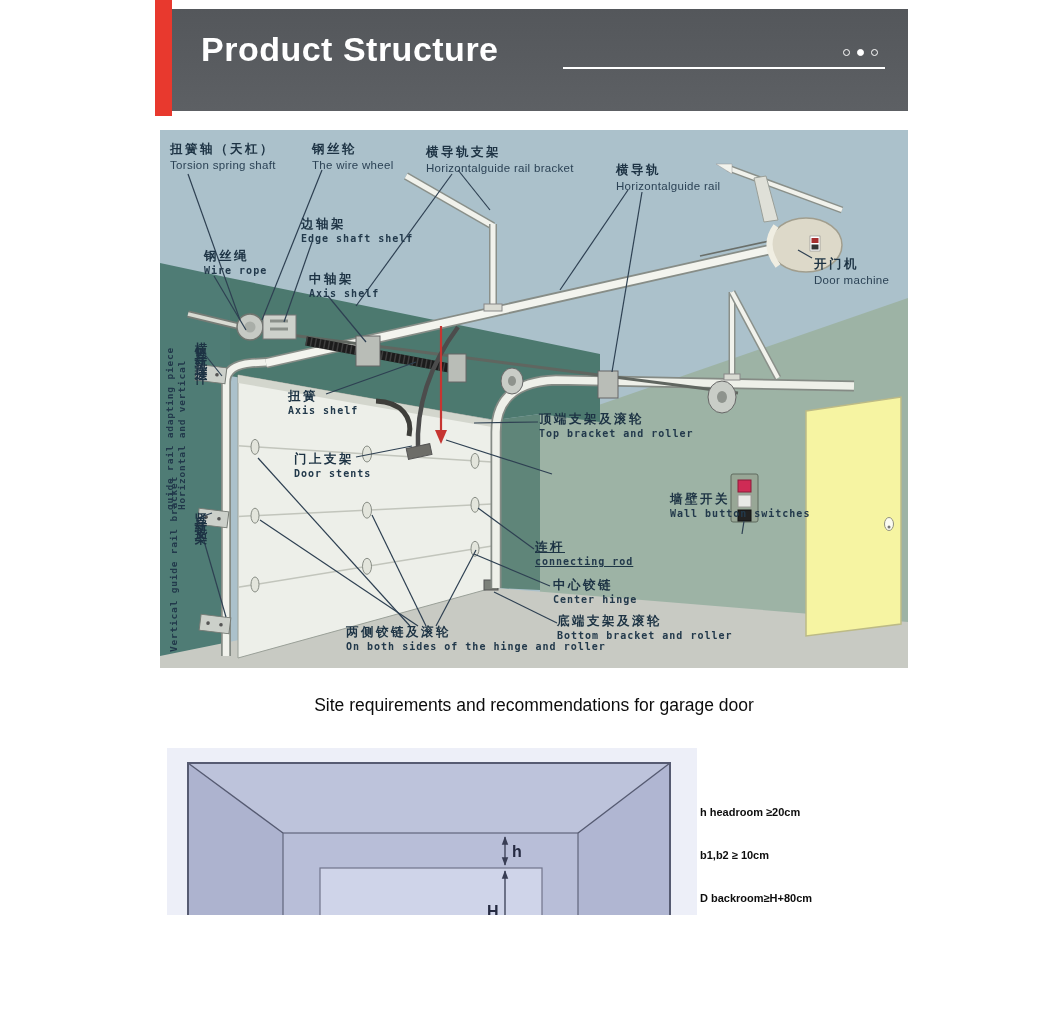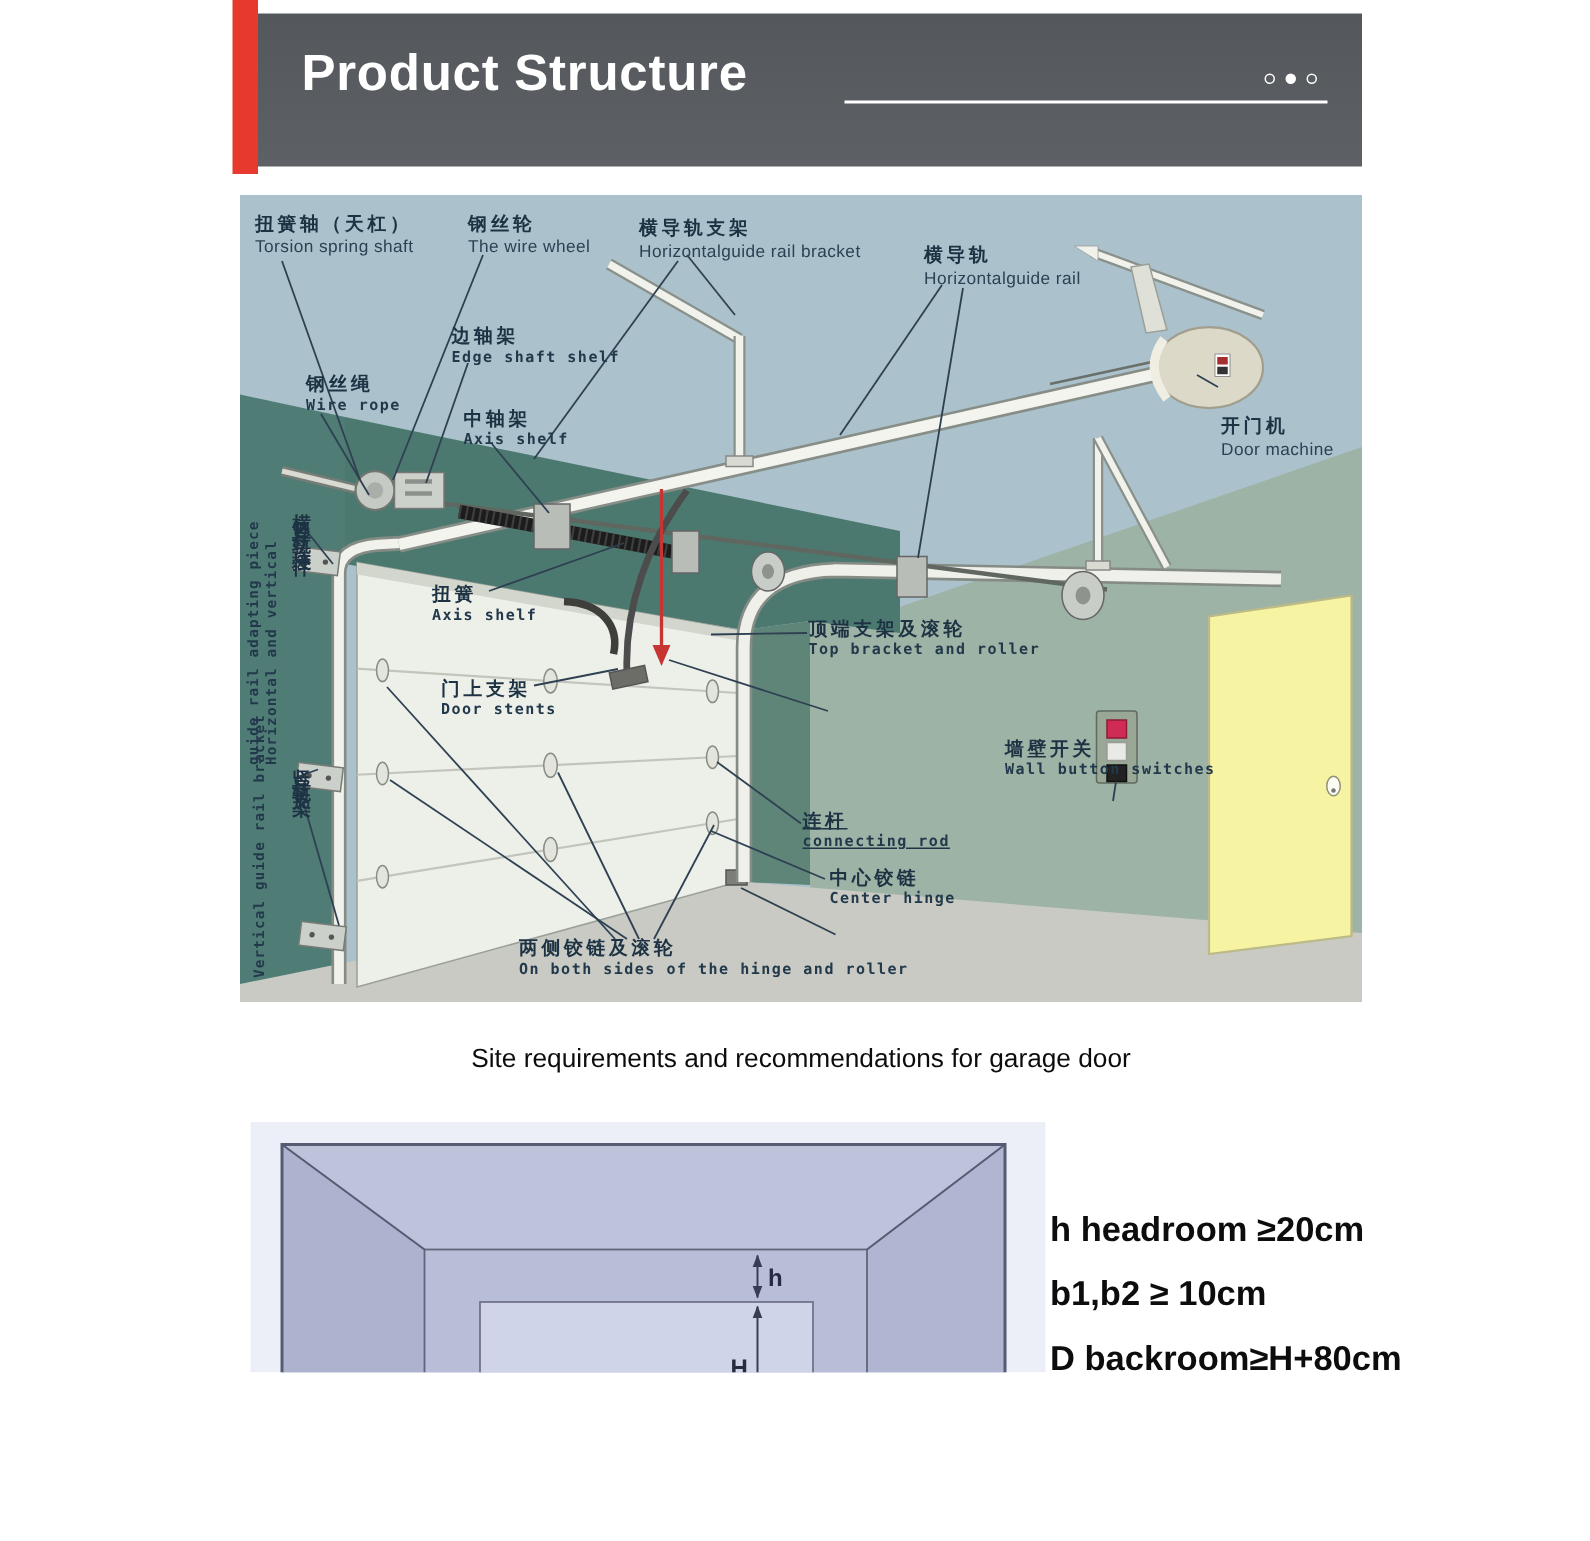--- a/index.html
+++ b/index.html
@@ -25,21 +25,21 @@
   .en-b{font-family:"DejaVu Sans Mono",monospace;font-size:10px;font-weight:bold;
         letter-spacing:1px;color:#22394b;}
   .vl-cn{position:absolute;writing-mode:vertical-rl;letter-spacing:5px;font-size:12.5px;
         font-weight:bold;color:#1d3344;}
   .vl-en{position:absolute;transform-origin:0 0;}
   .vl-en .ln{font-family:"DejaVu Sans Mono",monospace;font-size:9.5px;font-weight:bold;
         letter-spacing:0.8px;color:#22394b;line-height:12px;white-space:nowrap;}
   
   #site-title{position:absolute;left:160px;top:695px;width:748px;text-align:center;
         font-size:17.5px;font-weight:normal;color:#0c0c0c;}
-  .req{position:absolute;left:700px;font-size:23px;font-weight:bold;color:#0d0d0d;white-space:nowrap;}
+  .req{position:absolute;left:700px;font-size:11px;font-weight:bold;color:#0d0d0d;white-space:nowrap;}
   #dims{position:absolute;left:163px;top:745px;width:748px;height:278px;}
   #dims text{font-family:"Liberation Sans",sans-serif;font-size:16px;font-weight:600;fill:#262b42;}
 </style>
 </head>
 <body>
 
 <div id="page">
 
   <div id="header">
     <div class="red-bar"></div>
@@ -212,21 +212,21 @@
       <div class="en-a">The wire wheel</div>
     </div>
     <div class="lbl" style="left:266px;top:15px;">
       <div class="cn">横导轨支架</div>
       <div class="en-a">Horizontalguide rail  bracket</div>
     </div>
     <div class="lbl" style="left:456px;top:33px;">
       <div class="cn">横导轨</div>
       <div class="en-a">Horizontalguide rail</div>
     </div>
-    <div class="lbl" style="left:654px;top:127px;margin-top:20px;">
+    <div class="lbl" style="left:654px;top:127px;">
       <div class="cn">开门机</div>
       <div class="en-a">Door machine</div>
     </div>
     <div class="lbl" style="left:141px;top:87px;">
       <div class="cn">边轴架</div>
       <div class="en-b">Edge shaft shelf</div>
     </div>
     <div class="lbl" style="left:44px;top:119px;">
       <div class="cn">钢丝绳</div>
       <div class="en-b">Wire rope</div>
@@ -260,20 +260,24 @@
       <div class="cn">连杆</div>
       <div class="en-b">connecting rod</div>
     </div>
     <div class="lbl" style="left:393px;top:448px;">
       <div class="cn">中心铰链</div>
       <div class="en-b">Center hinge</div>
     </div>
     <div class="vl-cn" style="left:32px;top:372px;height:135px;">竖导轨支架</div>
     <div class="vl-en" style="left:8px;top:372px;width:14px;transform:rotate(-90deg) translateX(-150px);">
       <div class="ln">Vertical guide rail bracket</div>
+    </div>
+    <div class="lbl" style="left:397px;top:484px;">
+      <div class="cn">底端支架及滚轮</div>
+      <div class="en-b">Bottom bracket and roller</div>
     </div>
     <div class="lbl" style="left:186px;top:495px;">
       <div class="cn">两侧铰链及滚轮</div>
       <div class="en-b">On both sides of the hinge and roller</div>
     </div>
   </div>
 
   <div id="site-title">Site requirements and recommendations for garage door</div>
 
   <svg id="dims" width="748" height="278" viewBox="0 0 748 278">

